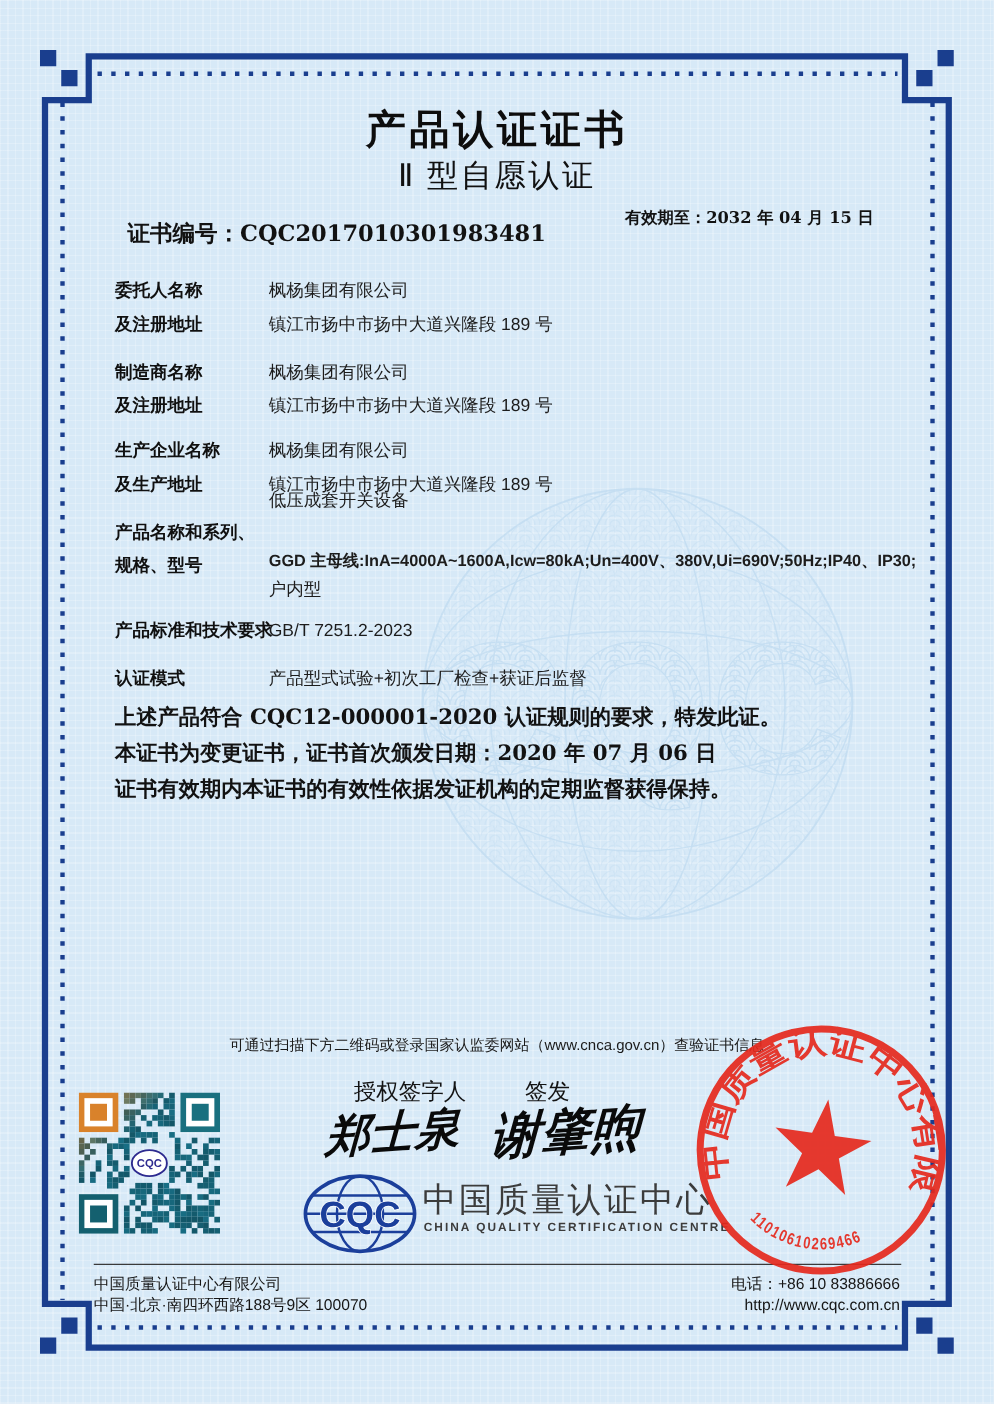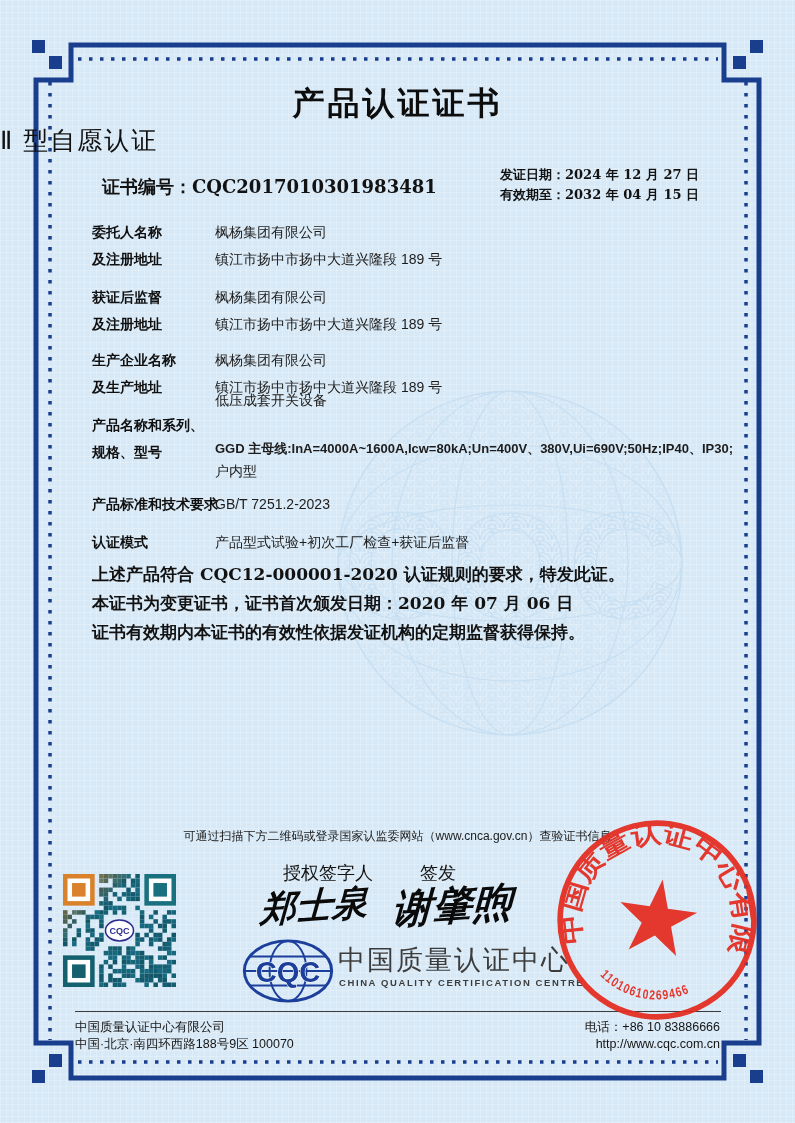--- a/index.html
+++ b/index.html
@@ -12,21 +12,21 @@
       repeating-linear-gradient(90deg, rgba(255,255,255,.22) 0 1px, transparent 1px 6px);
   }
   .abs{position:absolute;}
   svg{display:block;}
   .wm{position:absolute;left:0;top:0;z-index:0;}
   .border-svg{position:absolute;left:0;top:0;z-index:1;pointer-events:none;}
   .content{position:absolute;left:0;top:0;width:795px;height:1123px;z-index:2;}
 
   .title{left:0;top:82px;width:795px;text-align:center;font-size:32px;font-weight:bold;
          color:#0d0d0d;letter-spacing:3px;}
-  .subtitle{left:0;top:124px;width:795px;text-align:left;font-size:25px;color:#111;letter-spacing:2px;}
+  .subtitle{left:0;top:124px;width:795px;text-align:center;font-size:25px;color:#111;letter-spacing:2px;}
 
   .kai{font-family:"DejaVu Serif", serif;font-weight:bold;color:#121212;}
   .meta-left{left:102px;top:175px;font-size:18px;}
   .meta-right{left:500px;top:165px;font-size:13px;line-height:20px;}
 
   .field{font-size:14px;line-height:26px;}
   .field .lab{position:absolute;left:92px;font-weight:bold;color:#101010;white-space:pre;text-align:center;}
   .field .val{position:absolute;left:215px;color:#1c1c1c;white-space:pre;}
   .val-wide{font-size:13px;font-weight:bold;}
 
@@ -100,32 +100,31 @@
     </g>
   </svg>
 
   <div class="content">
     <div class="abs title">产品认证证书</div>
     <div class="abs subtitle">Ⅱ 型自愿认证</div>
 
     <div class="abs kai meta-left"><span>证书编号：</span><span>CQC2017010301983481</span></div>
 
     <div class="abs kai meta-right">
-      <div><span>发证日期：</span><span>2024 年 12 月 27 日</span></div>
       <div><span>有效期至：</span><span>2032 年 04 月 15 日</span></div>
     </div>
 
     <div class="field">
       <span class="lab" style="top:219px">委托人名称</span>
       <span class="lab" style="top:246px">及注册地址</span>
       <span class="val" style="top:219px">枫杨集团有限公司</span>
       <span class="val" style="top:246px">镇江市扬中市扬中大道兴隆段 189 号</span>
     </div>
     <div class="field">
-      <span class="lab" style="top:284px">获证后监督</span>
+      <span class="lab" style="top:284px">制造商名称</span>
       <span class="lab" style="top:311px">及注册地址</span>
       <span class="val" style="top:284px">枫杨集团有限公司</span>
       <span class="val" style="top:311px">镇江市扬中市扬中大道兴隆段 189 号</span>
     </div>
     <div class="field">
       <span class="lab" style="top:347px">生产企业名称</span>
       <span class="lab" style="top:374px">及生产地址</span>
       <span class="val" style="top:347px">枫杨集团有限公司</span>
       <span class="val" style="top:374px">镇江市扬中市扬中大道兴隆段 189 号</span>
     </div>

